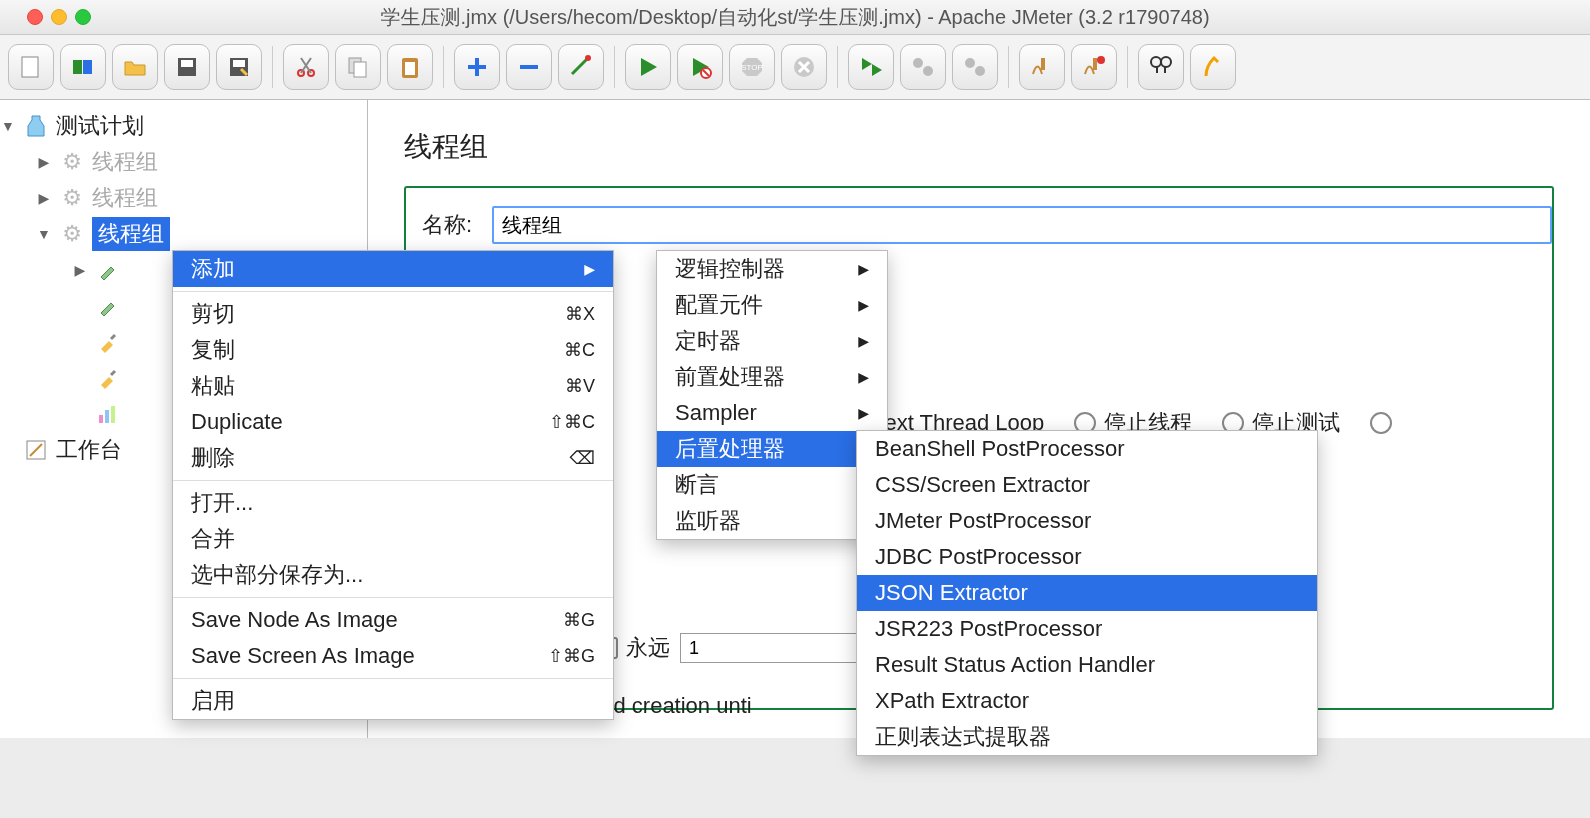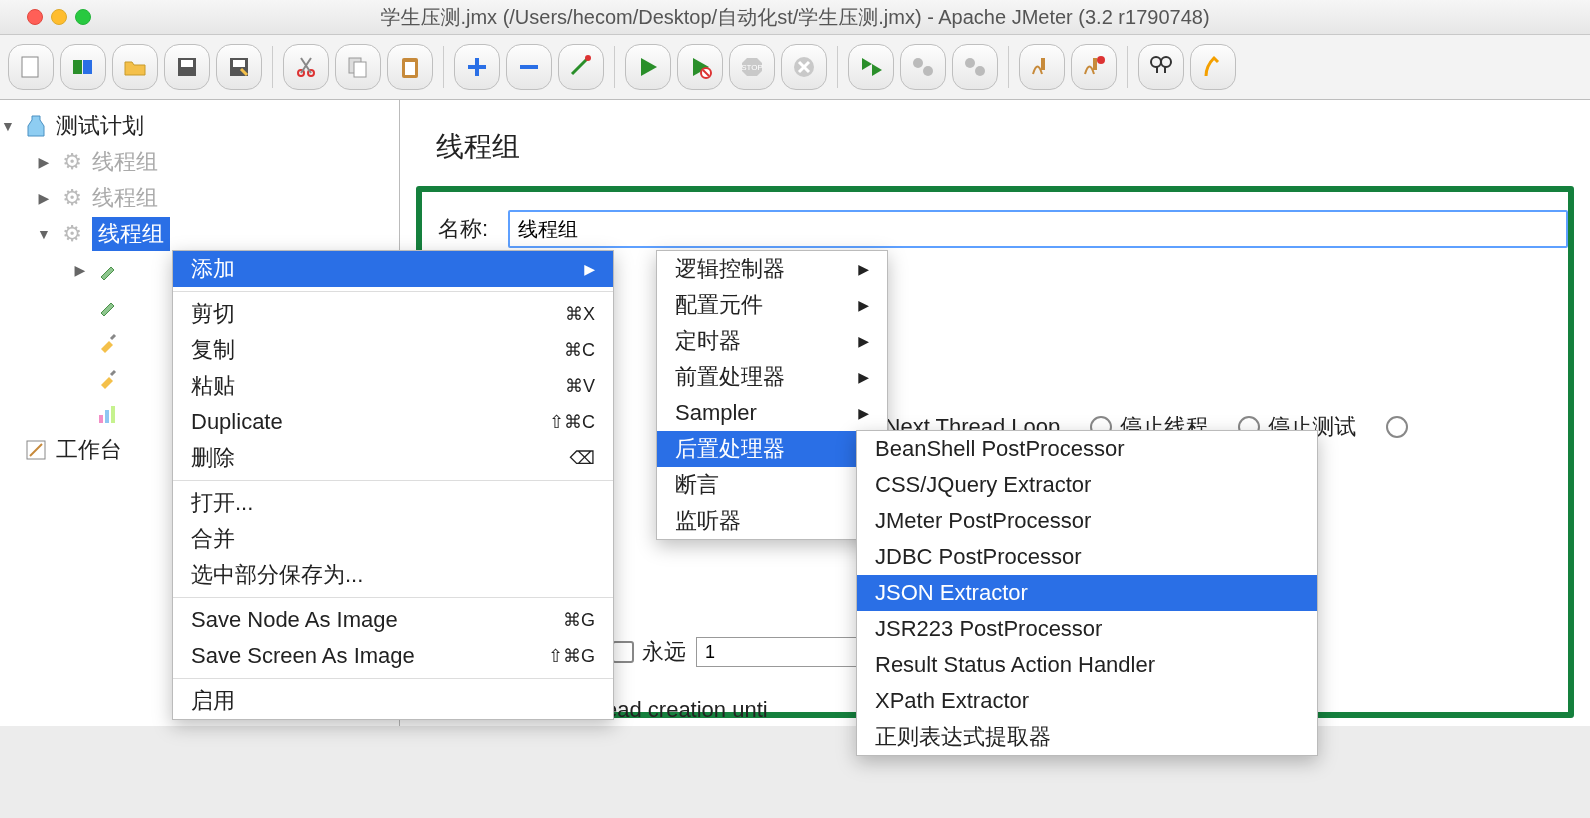--- a/index.html
+++ b/index.html
@@ -4,35 +4,35 @@
 <style>
   html,body{margin:0;padding:0;font-family:'PingFang SC','Helvetica Neue',Arial,sans-serif;font-size:22px;color:#222;background:#ececec;overflow:hidden;}
   .titlebar{height:34px;background:linear-gradient(#f6f6f6,#e6e6e6);border-bottom:1px solid #c8c8c8;display:flex;align-items:center;padding:0 27px;position:relative;}
   .traffic{display:flex;gap:8px;}
   .dot{width:14px;height:14px;border-radius:50%;}
   .dot.r{background:#ff5f57;border:1px solid #e1483e;}
   .dot.y{background:#ffbd2e;border:1px solid #deaa2a;}
   .dot.g{background:#28c940;border:1px solid #24b33a;}
   .title-text{position:absolute;left:0;right:0;text-align:center;font-size:20px;color:#555;}
   .toolbar{height:56px;background:#f3f3f3;border-bottom:1px solid #bdbdbd;display:flex;align-items:center;padding:4px 8px;gap:6px;}
-  .tb-btn{width:44px;height:44px;border:1px solid #bfbfbf;border-radius:15px;background:linear-gradient(#fdfdfd,#e7e7e7);display:flex;align-items:center;justify-content:center;}
+  .tb-btn{width:44px;height:44px;border:1px solid #bfbfbf;border-radius:10px;background:linear-gradient(#fdfdfd,#e7e7e7);display:flex;align-items:center;justify-content:center;}
   .tb-sep{width:1px;height:42px;background:#ccc;margin:0 4px;}
   .main{display:flex;height:calc(100% - 90px);}
   .tree{width:435px;border-right:1px solid #bbb;background:#fff;padding-top:8px;}
   .tree-row{display:flex;align-items:center;height:36px;}
   .tw{display:inline-block;width:16px;text-align:center;color:#666;font-size:14px;}
   .tree-icon{width:28px;height:28px;display:inline-flex;align-items:center;justify-content:center;margin:0 6px;}
   .gear{color:#bbb;}
   .sel{background:#2a6fe6;color:#fff;}
   .content{flex:1;background:#fff;padding:8px 16px;position:relative;}
   .panel-title{font-size:28px;margin:20px 0 20px 20px;}
   .field-row{display:flex;align-items:center;margin:0 0 0 16px;height:50px;}
   .field-label{width:70px;display:inline-block;}
   .text-input{border:2px solid #5ea0ff;border-radius:2px;height:34px;padding:0 8px;font-size:20px;width:1040px;background:#fff;}
-  .group-box{border:6px solid #15803d;border-radius:3px;height:520px;position:relative;}
+  .group-box{border:2px solid #15803d;border-radius:3px;margin:20px;height:520px;position:relative;}
 
   .menu{position:absolute;background:#fff;border:1px solid #bbb;box-shadow:0 6px 18px rgba(0,0,0,.25);z-index:100;}
   .menu-item{display:flex;align-items:center;justify-content:space-between;height:36px;padding:0 18px;font-size:22px;cursor:default;white-space:nowrap;}
   .menu-item.hi{background:#2a6fe6;color:#fff;}
   .menu-sep{height:1px;background:#ddd;margin:4px 0;}
   .shortcut{color:inherit;font-size:18px;}
   .sub-arrow{margin-left:12px;font-size:14px;}
   .sub-arrow.dark{color:#222;}
   .sub-arrow.light{color:#fff;}
 
@@ -403,21 +403,21 @@
       <span>监听器</span>
       <span class="sub-arrow dark">▶</span>
     </div>
 </div>
 
 <div id="m3" class="menu">
   <div class="menu-item">
       <span>BeanShell PostProcessor</span>
     </div>
   <div class="menu-item">
-      <span>CSS/JQuery Extractor</span>
+      <span>CSS/Screen Extractor</span>
     </div>
   <div class="menu-item">
       <span>JMeter PostProcessor</span>
     </div>
   <div class="menu-item">
       <span>JDBC PostProcessor</span>
     </div>
   <div class="menu-item hi">
       <span>JSON Extractor</span>
     </div>

